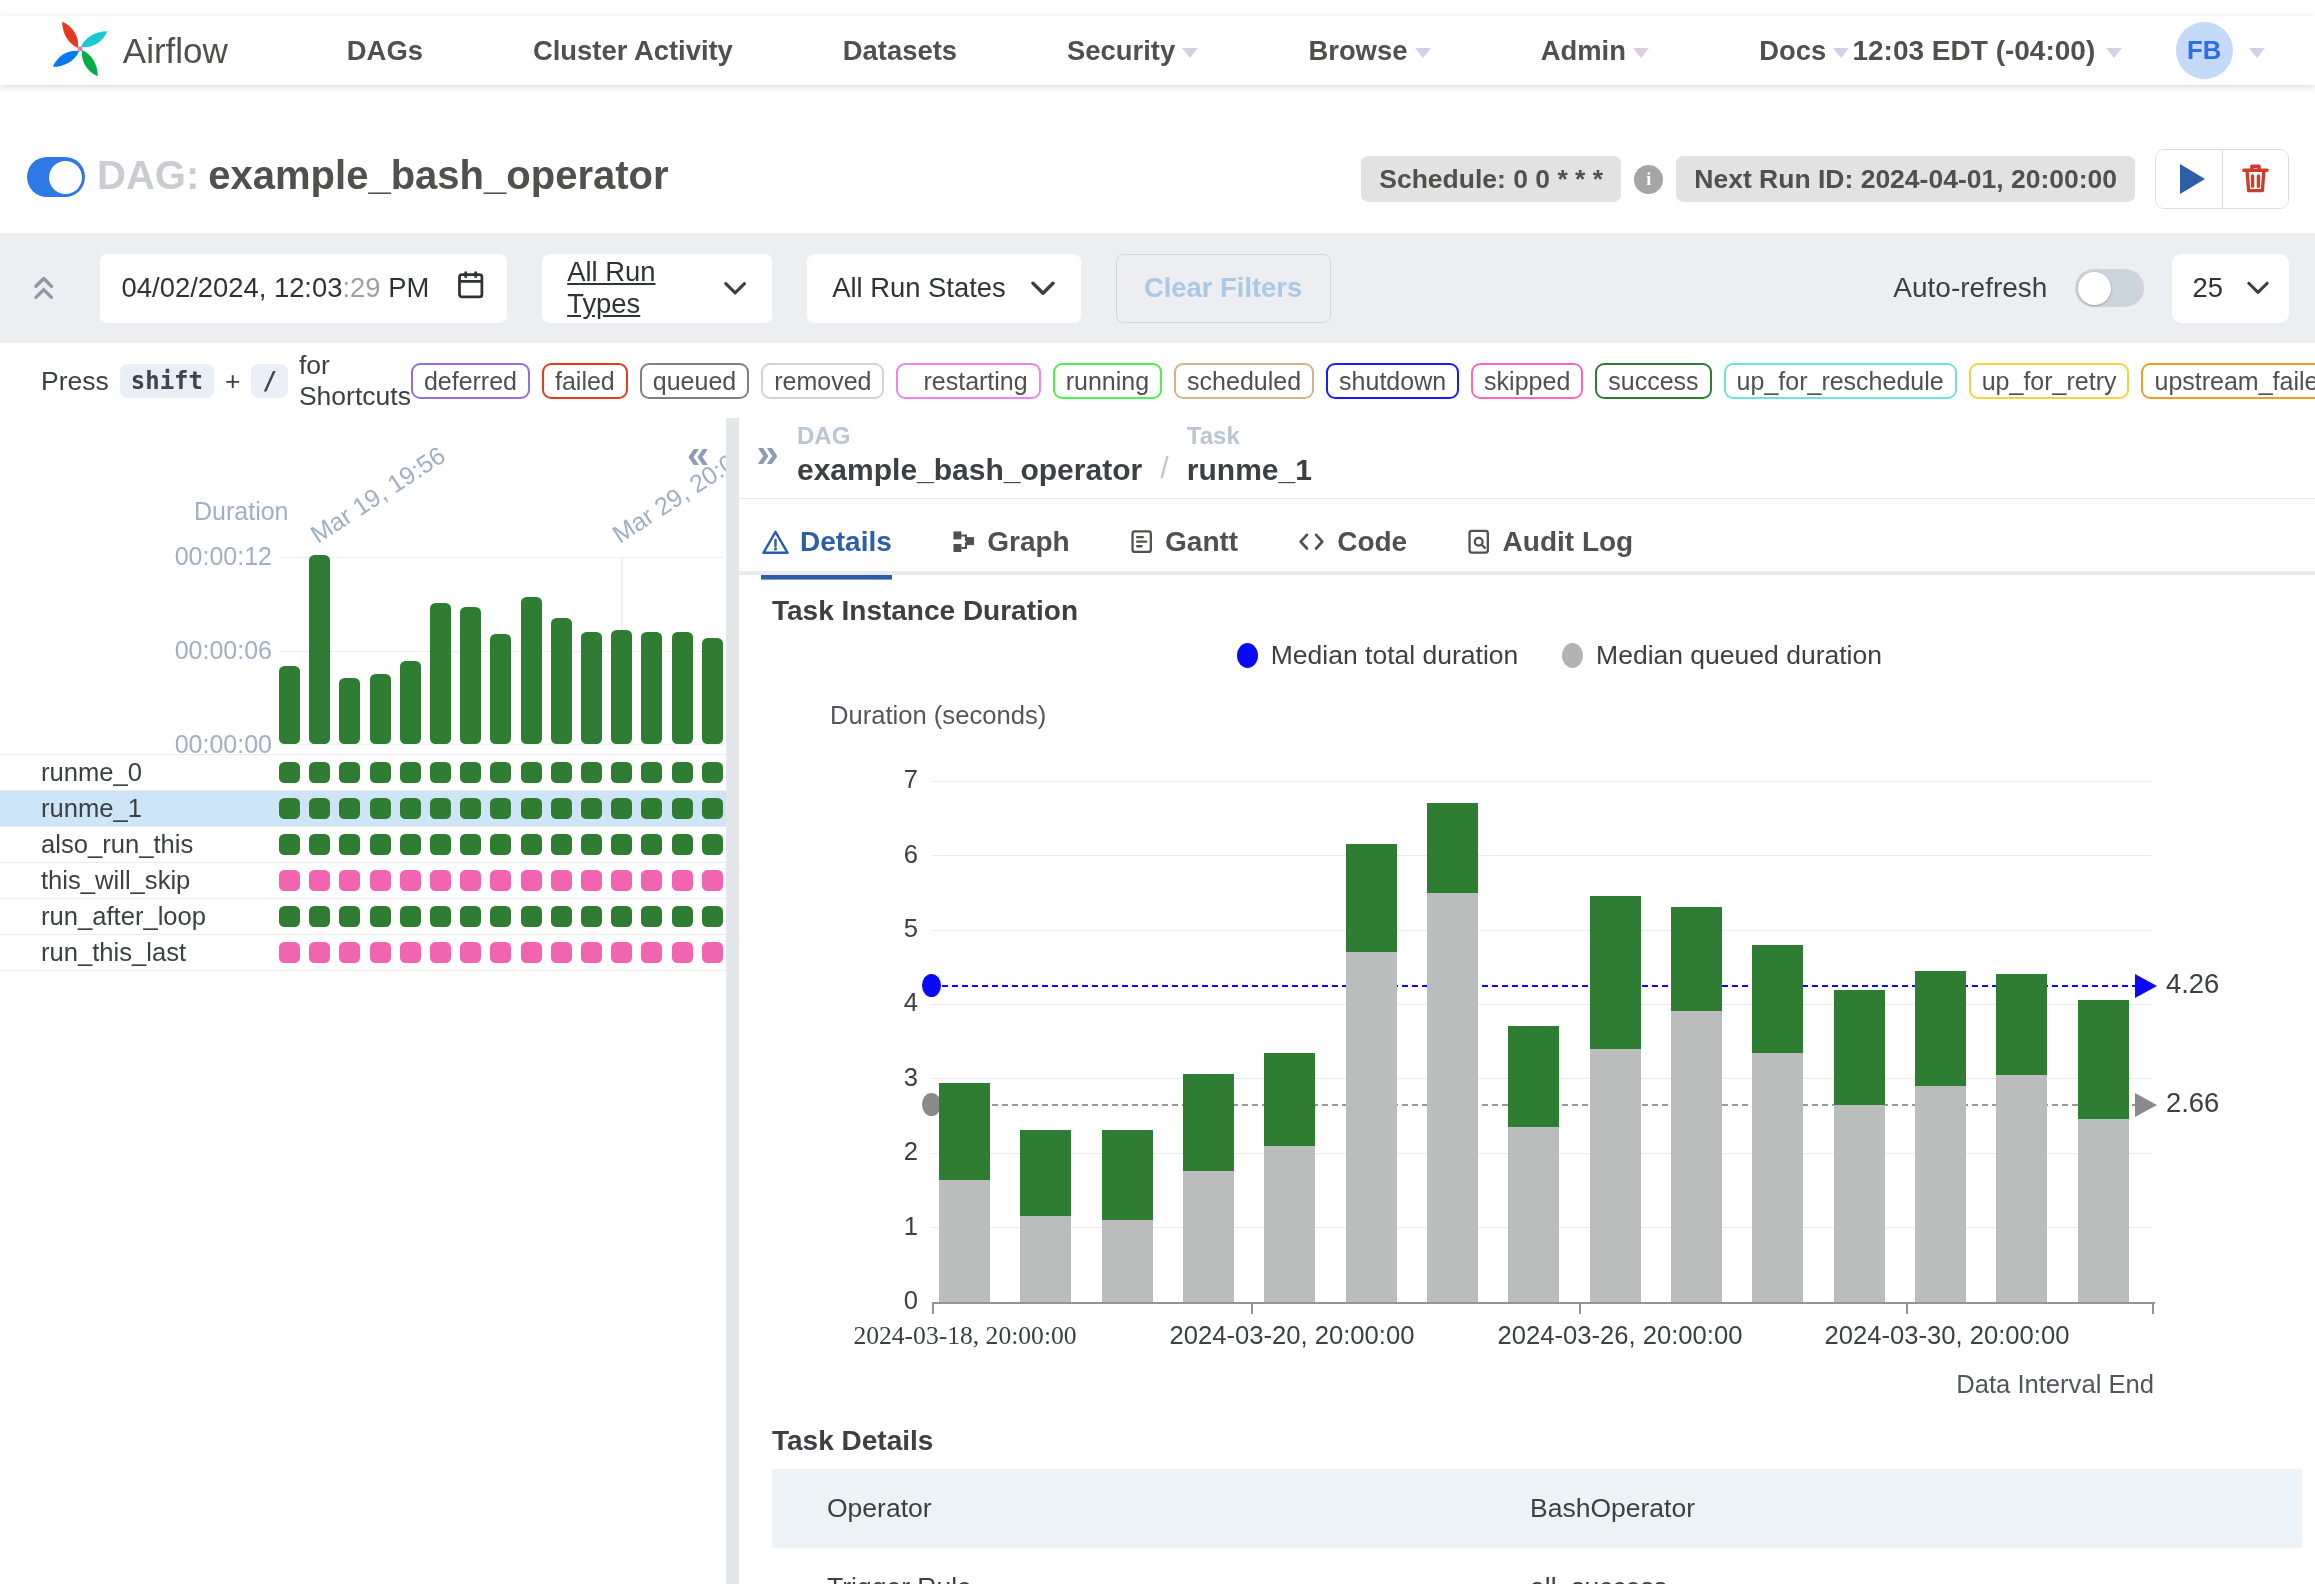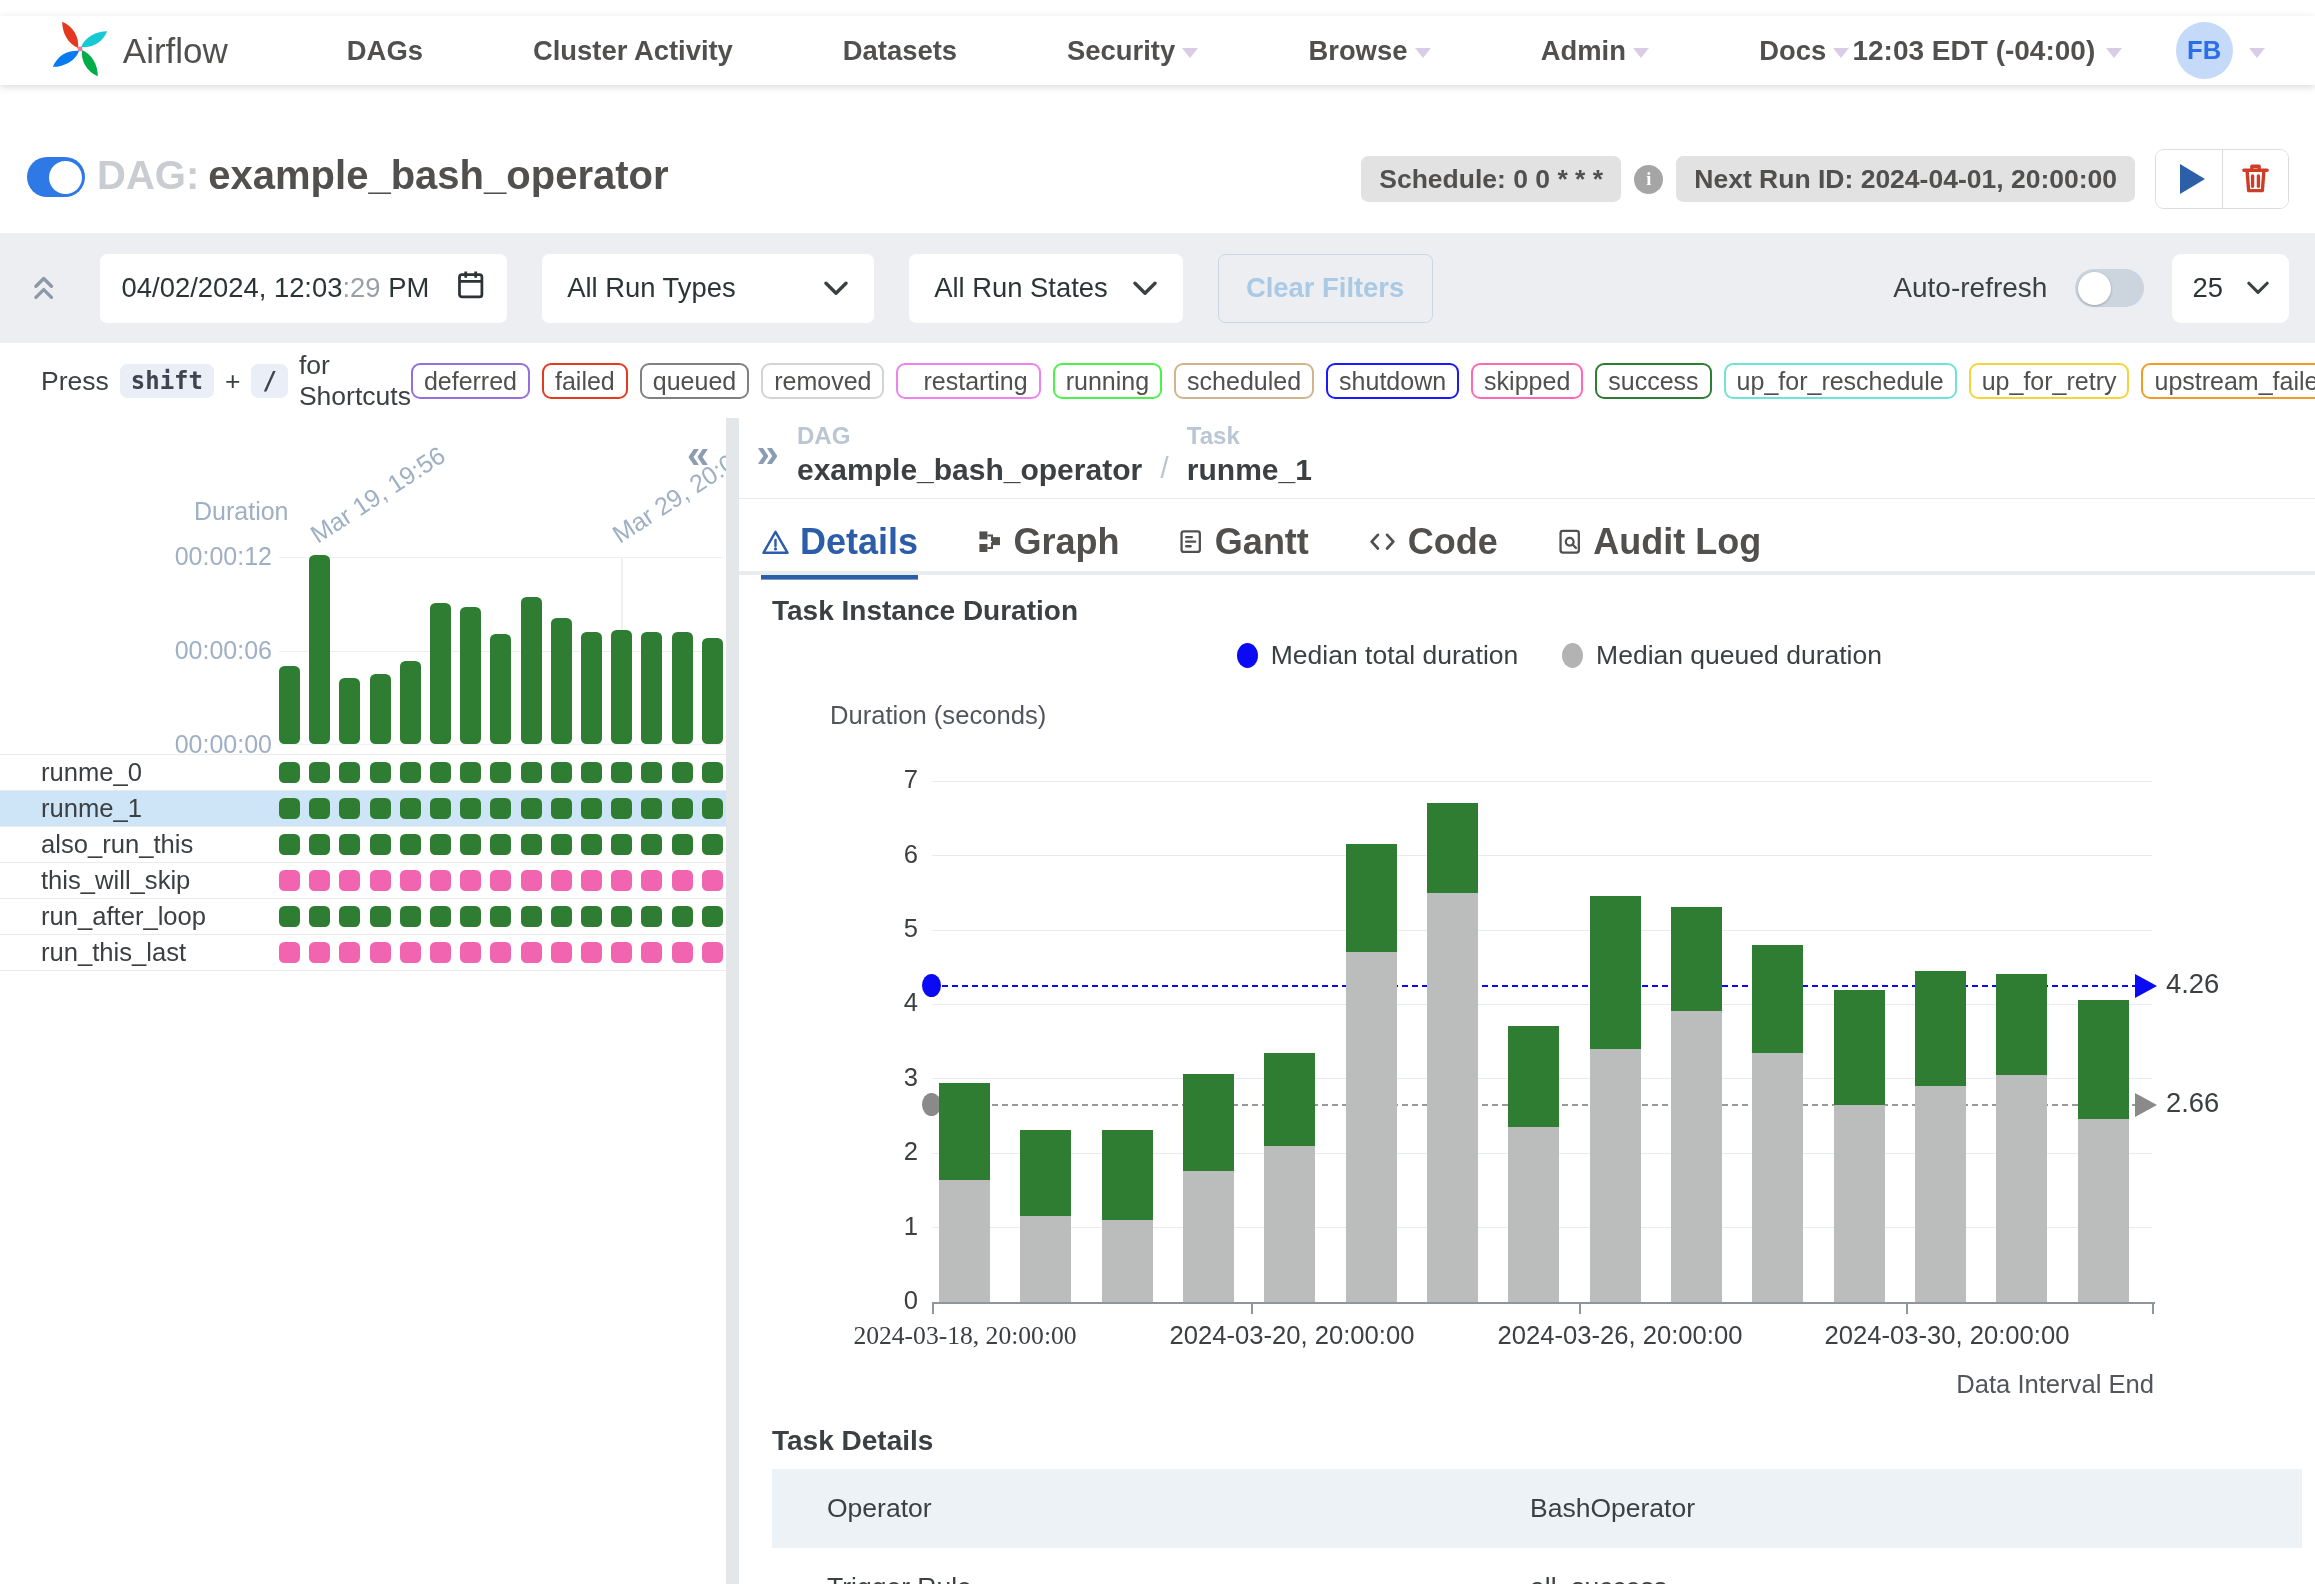--- a/index.html
+++ b/index.html
@@ -49,21 +49,21 @@
   
   .filter-bar { position:absolute; top:233px; left:0; right:0; height:110px; background:#eceef1;
     display:flex; align-items:center; padding:0 25.6px; }
   .collapse-chevrons { width:37px; display:flex; flex-direction:column; align-items:center;
     color:#8d98a6; cursor:pointer; margin-right:37px; }
   .field { background:#fff; border-radius:7.3px; height:69px; display:flex; align-items:center;
     font-size:27.4px; color:#2d3436; }
   .date-field { width:407px; padding:0 22px; justify-content:space-between; margin-right:35px; cursor:text; }
   .date-field .sec { color:#9aa0a6; }
   .select-field { padding:0 25.6px; justify-content:space-between; margin-right:35px; cursor:pointer; }
-  .w-types { width:332px; } .w-states { width:274px; }
+  .w-types { width:230px;text-decoration:underline; } .w-states { width:274px; }
   .clear-btn { background:transparent; border:1.8px solid #ccd6df; border-radius:7.3px; height:69px;
     width:215px; color:#a9c9e4; font-size:27.4px; font-weight:bold; cursor:default; }
   .filter-right { margin-left:auto; display:flex; align-items:center; gap:28px; }
   .auto-label { font-size:28px; color:#3c4043; }
   .switch { width:69px; height:38px; border-radius:19px; background:#ccd4de; position:relative; cursor:pointer; }
   .switch .knob { position:absolute; left:2.7px; top:2.7px; width:33px; height:33px; border-radius:50%;
     background:#fff; box-shadow:0 0.9px 2.7px rgba(0,0,0,.25); }
   .page-select { width:117px; padding:0 20px; justify-content:space-between; border-radius:9.1px;
     margin:0; cursor:pointer; }
 
@@ -112,21 +112,21 @@
   .breadcrumb { position:absolute; left:58px; top:3.7px; display:flex; gap:18.3px; align-items:flex-end; }
   .crumb { display:flex; flex-direction:column; }
   .crumb-label { font-size:24px; font-weight:bold; color:#bac6d4; }
   .crumb-value { font-size:30px; font-weight:bold; color:#3c4043; line-height:1.3; }
   .crumb-sep { font-size:29px; color:#b8c4d2; padding-bottom:3.7px; }
   .panel-hr { position:absolute; left:0; right:0; top:80px; height:0.9px; background:#e7eaee; }
 
   
   .tabs { position:absolute; left:0; right:0; top:91px; height:66px; border-bottom:4.6px solid #e9ecef;
     display:flex; gap:58px; padding-left:22px; }
-  .tab { display:flex; align-items:center; gap:10px; font-size:36px; font-weight:bold;
+  .tab { display:flex; align-items:center; gap:10px; font-size:28px; font-weight:bold;
     color:#51504f; cursor:pointer; height:66px; }
   .tab.active { color:#2b5da8; box-shadow:0 4.6px 0 0 #2b5da8; }
   .tab svg { display:block; }
 
   
   .section-title { position:absolute; left:33px; font-size:28px; font-weight:bold; color:#3c4043; }
   .chart-legend { position:absolute; left:498px; top:222px; display:flex; gap:44px; align-items:center; }
   .legend-item { display:flex; align-items:center; gap:12.8px; font-size:26.5px; color:#3c4043; }
   .legend-dot { width:21px; height:25px; border-radius:50%; }
   .y-axis-title { position:absolute; left:91px; top:283px; font-size:25.6px; color:#52565c; }

